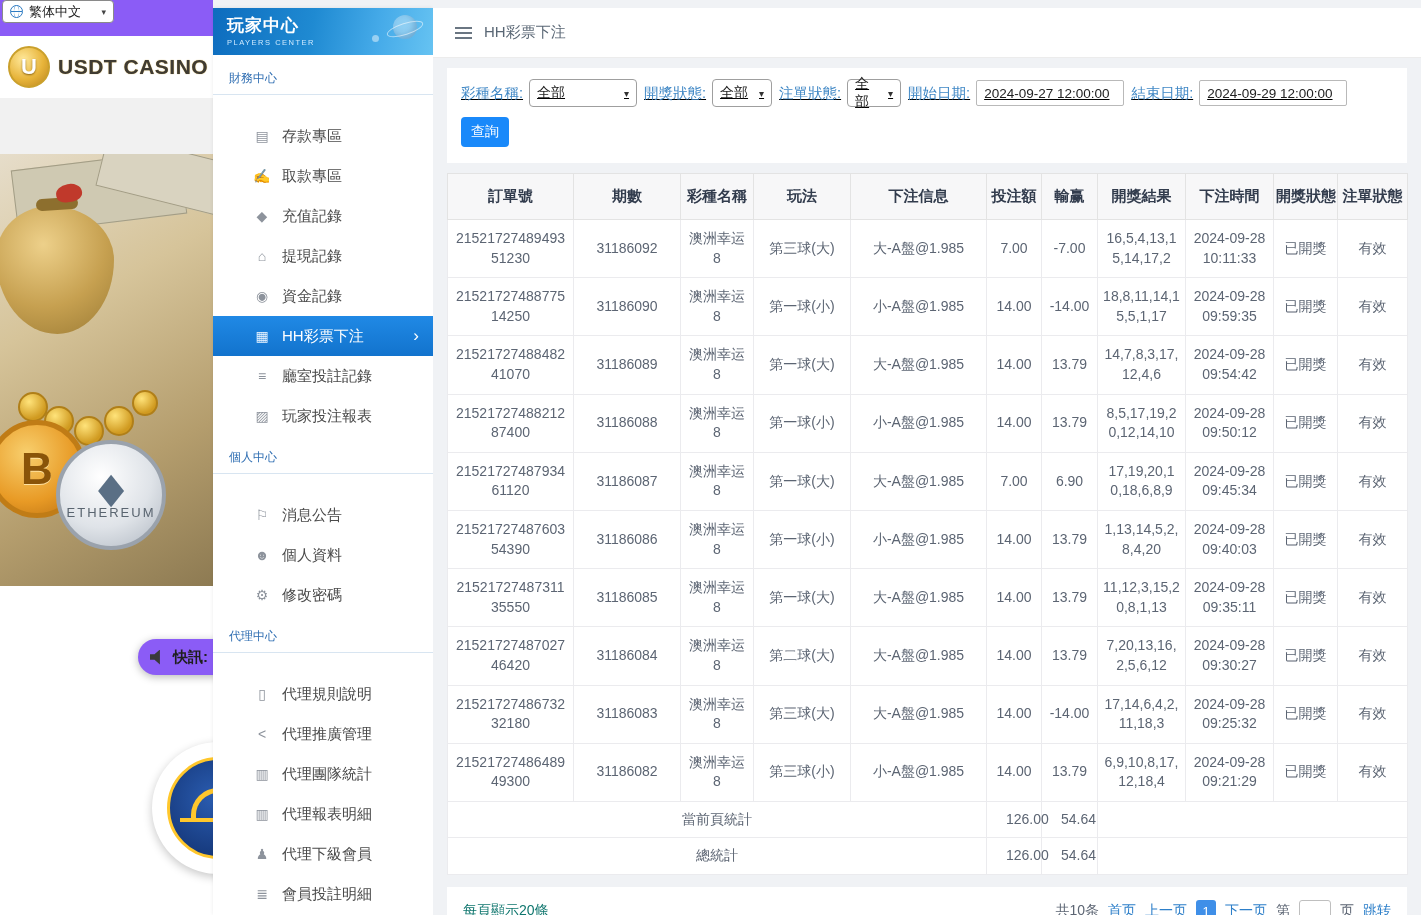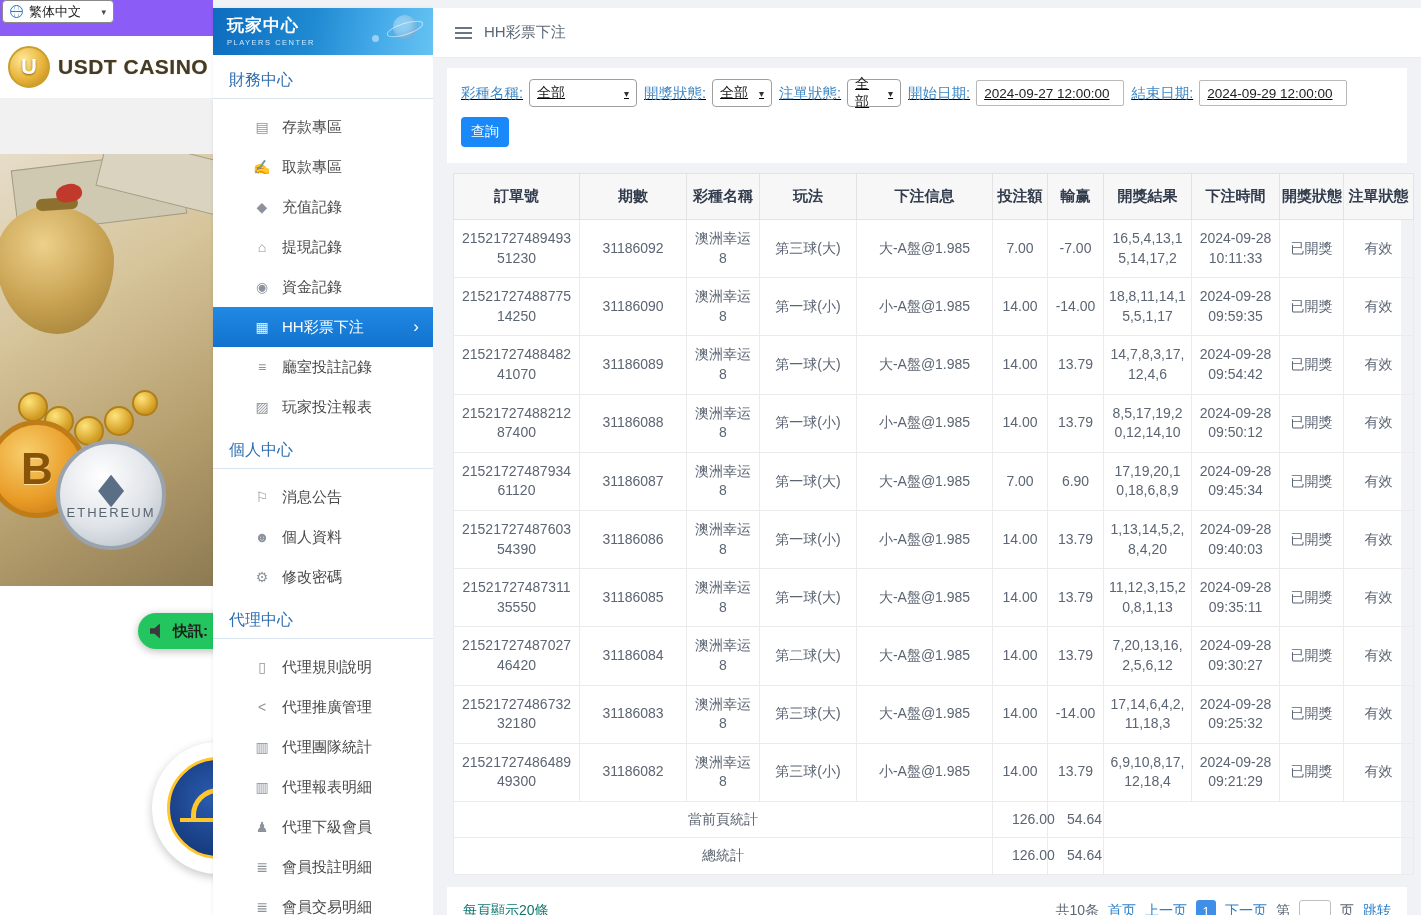--- a/index.html
+++ b/index.html
@@ -27,38 +27,38 @@
   .ribbon { position:absolute; left:56px; top:30px; width:26px; height:18px; background:#c0392b; border-radius:50% 50% 40% 40%; transform:rotate(-10deg); }
   .coin { position:absolute; border-radius:50%; background:radial-gradient(circle at 35% 30%, #ffe37a, #d09a20 70%); border:2px solid #b07f18; }
   .c1{width:30px;height:30px;left:18px;top:238px;} .c2{width:30px;height:30px;left:44px;top:252px;}
   .c3{width:30px;height:30px;left:74px;top:262px;} .c4{width:30px;height:30px;left:104px;top:252px;}
   .c5{width:26px;height:26px;left:132px;top:236px;}
   .btc { position:absolute; left:-12px; top:266px; width:98px; height:98px; border-radius:50%; background:radial-gradient(circle at 38% 32%, #f8cf6d, #e89a25 60%, #b86f12); border:5px solid #c07c16; display:flex; align-items:center; justify-content:center; }
   .btc span { font-size:44px; font-weight:bold; color:#8a5408; text-shadow:0 1px 0 #ffe2a0; }
   .eth { position:absolute; left:56px; top:286px; width:110px; height:110px; border-radius:50%; background:radial-gradient(circle at 40% 32%, #ffffff, #dfe3e8 55%, #aeb6c0); border:4px solid #9aa2ac; display:flex; flex-direction:column; align-items:center; justify-content:center; gap:1px; }
   .eth-d { color:#5a6f85; font-size:34px; transform:scaleY(1.25); line-height:1; }
   .eth-t { font-size:13px; letter-spacing:2px; color:#5a6570; font-weight:normal; }
-  .ticker-pill { position:absolute; left:138px; top:613px; height:36px; width:120px; border-radius:18px; background:#22c55e; box-shadow:0 2px 8px rgba(0,0,0,.28); display:flex; align-items:center; gap:7px; padding:0 14px 0 12px; cursor:pointer; }
+  .ticker-pill { position:absolute; left:138px; top:639px; height:36px; width:120px; border-radius:18px; background:#8b5cf6; box-shadow:0 2px 8px rgba(0,0,0,.28); display:flex; align-items:center; gap:7px; padding:0 14px 0 12px; cursor:pointer; }
   .spk-shape { width:16px; height:15px; background:#3a3a3a; clip-path:polygon(0 32%,28% 32%,62% 0,62% 100%,28% 68%,0 68%); flex:none; }
   .tick-label { font-size:15px; font-weight:bold; color:#1f1f1f; white-space:nowrap; }
   .badge { position:absolute; left:152px; top:742px; width:132px; height:132px; border-radius:50%; background:#fff; box-shadow:0 3px 10px rgba(0,0,0,.22); display:flex; align-items:center; justify-content:center; }
   .badge-inner { width:102px; height:102px; border-radius:50%; background:radial-gradient(circle at 45% 40%, #2a5cb0, #16397c 75%); border:3px solid #ffc72c; position:relative; }
   .bridge { position:absolute; left:21px; top:28px; width:54px; height:30px; border:5px solid #ffc72c; border-bottom:none; border-radius:54px 54px 0 0; }
   .bridge-base { position:absolute; left:10px; top:58px; width:76px; height:4px; background:#ffc72c; }
 
   
   .sidebar { position:absolute; left:213px; top:8px; width:220px; height:907px; background:#fff; overflow:hidden; box-shadow:0 0 4px rgba(0,0,0,.08); }
   .sb-header { height:47px; background:linear-gradient(100deg,#0d6cbe 0%,#1f8ad2 45%,#46abe9 75%,#66c3f2 100%); padding:6px 0 0 14px; position:relative; overflow:hidden; }
   .sb-title { color:#fff; font-size:17px; font-weight:bold; letter-spacing:1px; }
   .sb-sub { color:#cfeaff; font-size:7.5px; letter-spacing:1.5px; margin-top:1px; }
   .planet { position:absolute; right:16px; top:7px; width:24px; height:24px; border-radius:50%; background:rgba(255,255,255,.35); box-shadow:inset -3px -3px 6px rgba(0,60,120,.25); }
   .planet::after { content:""; position:absolute; left:-7px; top:8px; width:36px; height:10px; border:1.5px solid rgba(255,255,255,.55); border-radius:50%; transform:rotate(-18deg); }
   .planet2 { position:absolute; right:54px; top:27px; width:7px; height:7px; border-radius:50%; background:rgba(255,255,255,.45); }
   .sb-body { padding-top:2px; }
-  .sb-section { padding:13px 16px 7px; font-size:16px; color:#2f6eb2; border-bottom:1px solid #d8e5f1; margin-bottom:8px; }
+  .sb-section { padding:13px 16px 7px; font-size:12px; color:#2f6eb2; border-bottom:1px solid #d8e5f1; margin-bottom:21px; }
   .sb-item { height:40px; display:flex; align-items:center; gap:11px; padding:0 8px 0 40px; font-size:15px; color:#4a4a4a; cursor:pointer; }
   .sb-ico { width:18px; text-align:center; color:#8d939c; font-size:14px; flex:none; }
   .sb-item.active { background:linear-gradient(180deg,#2089e5,#1273cd); color:#fff; }
   .sb-item.active .sb-ico { color:#eaf4ff; }
   .sb-chev { margin-left:auto; margin-right:6px; font-size:17px; color:#fff; }
 
   
   .main { position:absolute; left:433px; top:0; width:988px; height:915px; background:#f0f2f5; }
   .topbar { margin-top:8px; height:50px; background:#fff; border-bottom:1px solid #ececec; display:flex; align-items:center; gap:12px; padding:0 22px; }
   .burger { width:17px; display:flex; flex-direction:column; gap:3px; cursor:pointer; }
@@ -68,21 +68,21 @@
   .filter-card { margin:10px 14px 0; background:#fff; padding:11px 14px 16px;text-decoration:underline; }
   .filter-row { display:flex; align-items:center; gap:7px; }
   .f-group { display:flex; align-items:center; gap:6px; }
   .f-label { font-size:14.5px; color:#3f87c5; white-space:nowrap; }
   .f-select { height:28px; border:1px solid #9f9f9f; border-radius:4px; background:#fff; display:flex; align-items:center; justify-content:space-between; padding:0 7px; font-size:14px; color:#222; cursor:pointer; }
   .w110{width:108px;} .w62{width:60px;} .w56{width:54px;}
   .f-caret { font-size:10px; color:#333; margin-left:6px; }
   .f-date { height:26px; width:148px; border:1px solid #b9b9b9; border-radius:2px; font-size:13.5px; color:#222; padding:0 7px; font-family:inherit; }
   .btn-search { margin-top:10px; width:48px; height:30px; background:#1989fa; border:none; border-radius:4px; color:#fff; font-size:14px; cursor:pointer; font-family:inherit; }
 
-  .table-card { margin:10px 20px 0; background:#fff; }
+  .table-card { margin:10px 14px 0; background:#fff; }
   table.bet-table { width:100%; border-collapse:collapse; table-layout:fixed; }
   .bet-table th { background:#f7f7f8; border:1px solid #e3e3e3; font-size:15px; color:#323c4d; font-weight:bold; padding:13px 2px; white-space:nowrap; overflow:hidden; }
   .bet-table td { border:1px solid #ebebee; font-size:14px; color:#5c6573; text-align:center; padding:9px 5px; line-height:1.4; }
   .bet-table td.wrapall { word-break:break-all; }
   .bet-table tr.summary-row td { padding:8px 19px; }
 
   .pager-card { margin:12px 14px 0; background:#fff; height:48px; display:flex; align-items:center; justify-content:space-between; padding:0 16px; }
   .pager-left { font-size:14px; color:#0f766e; }
   .pager-right { display:flex; align-items:center; gap:9px; font-size:14px; }
   .pg-total { color:#5c6573; }

